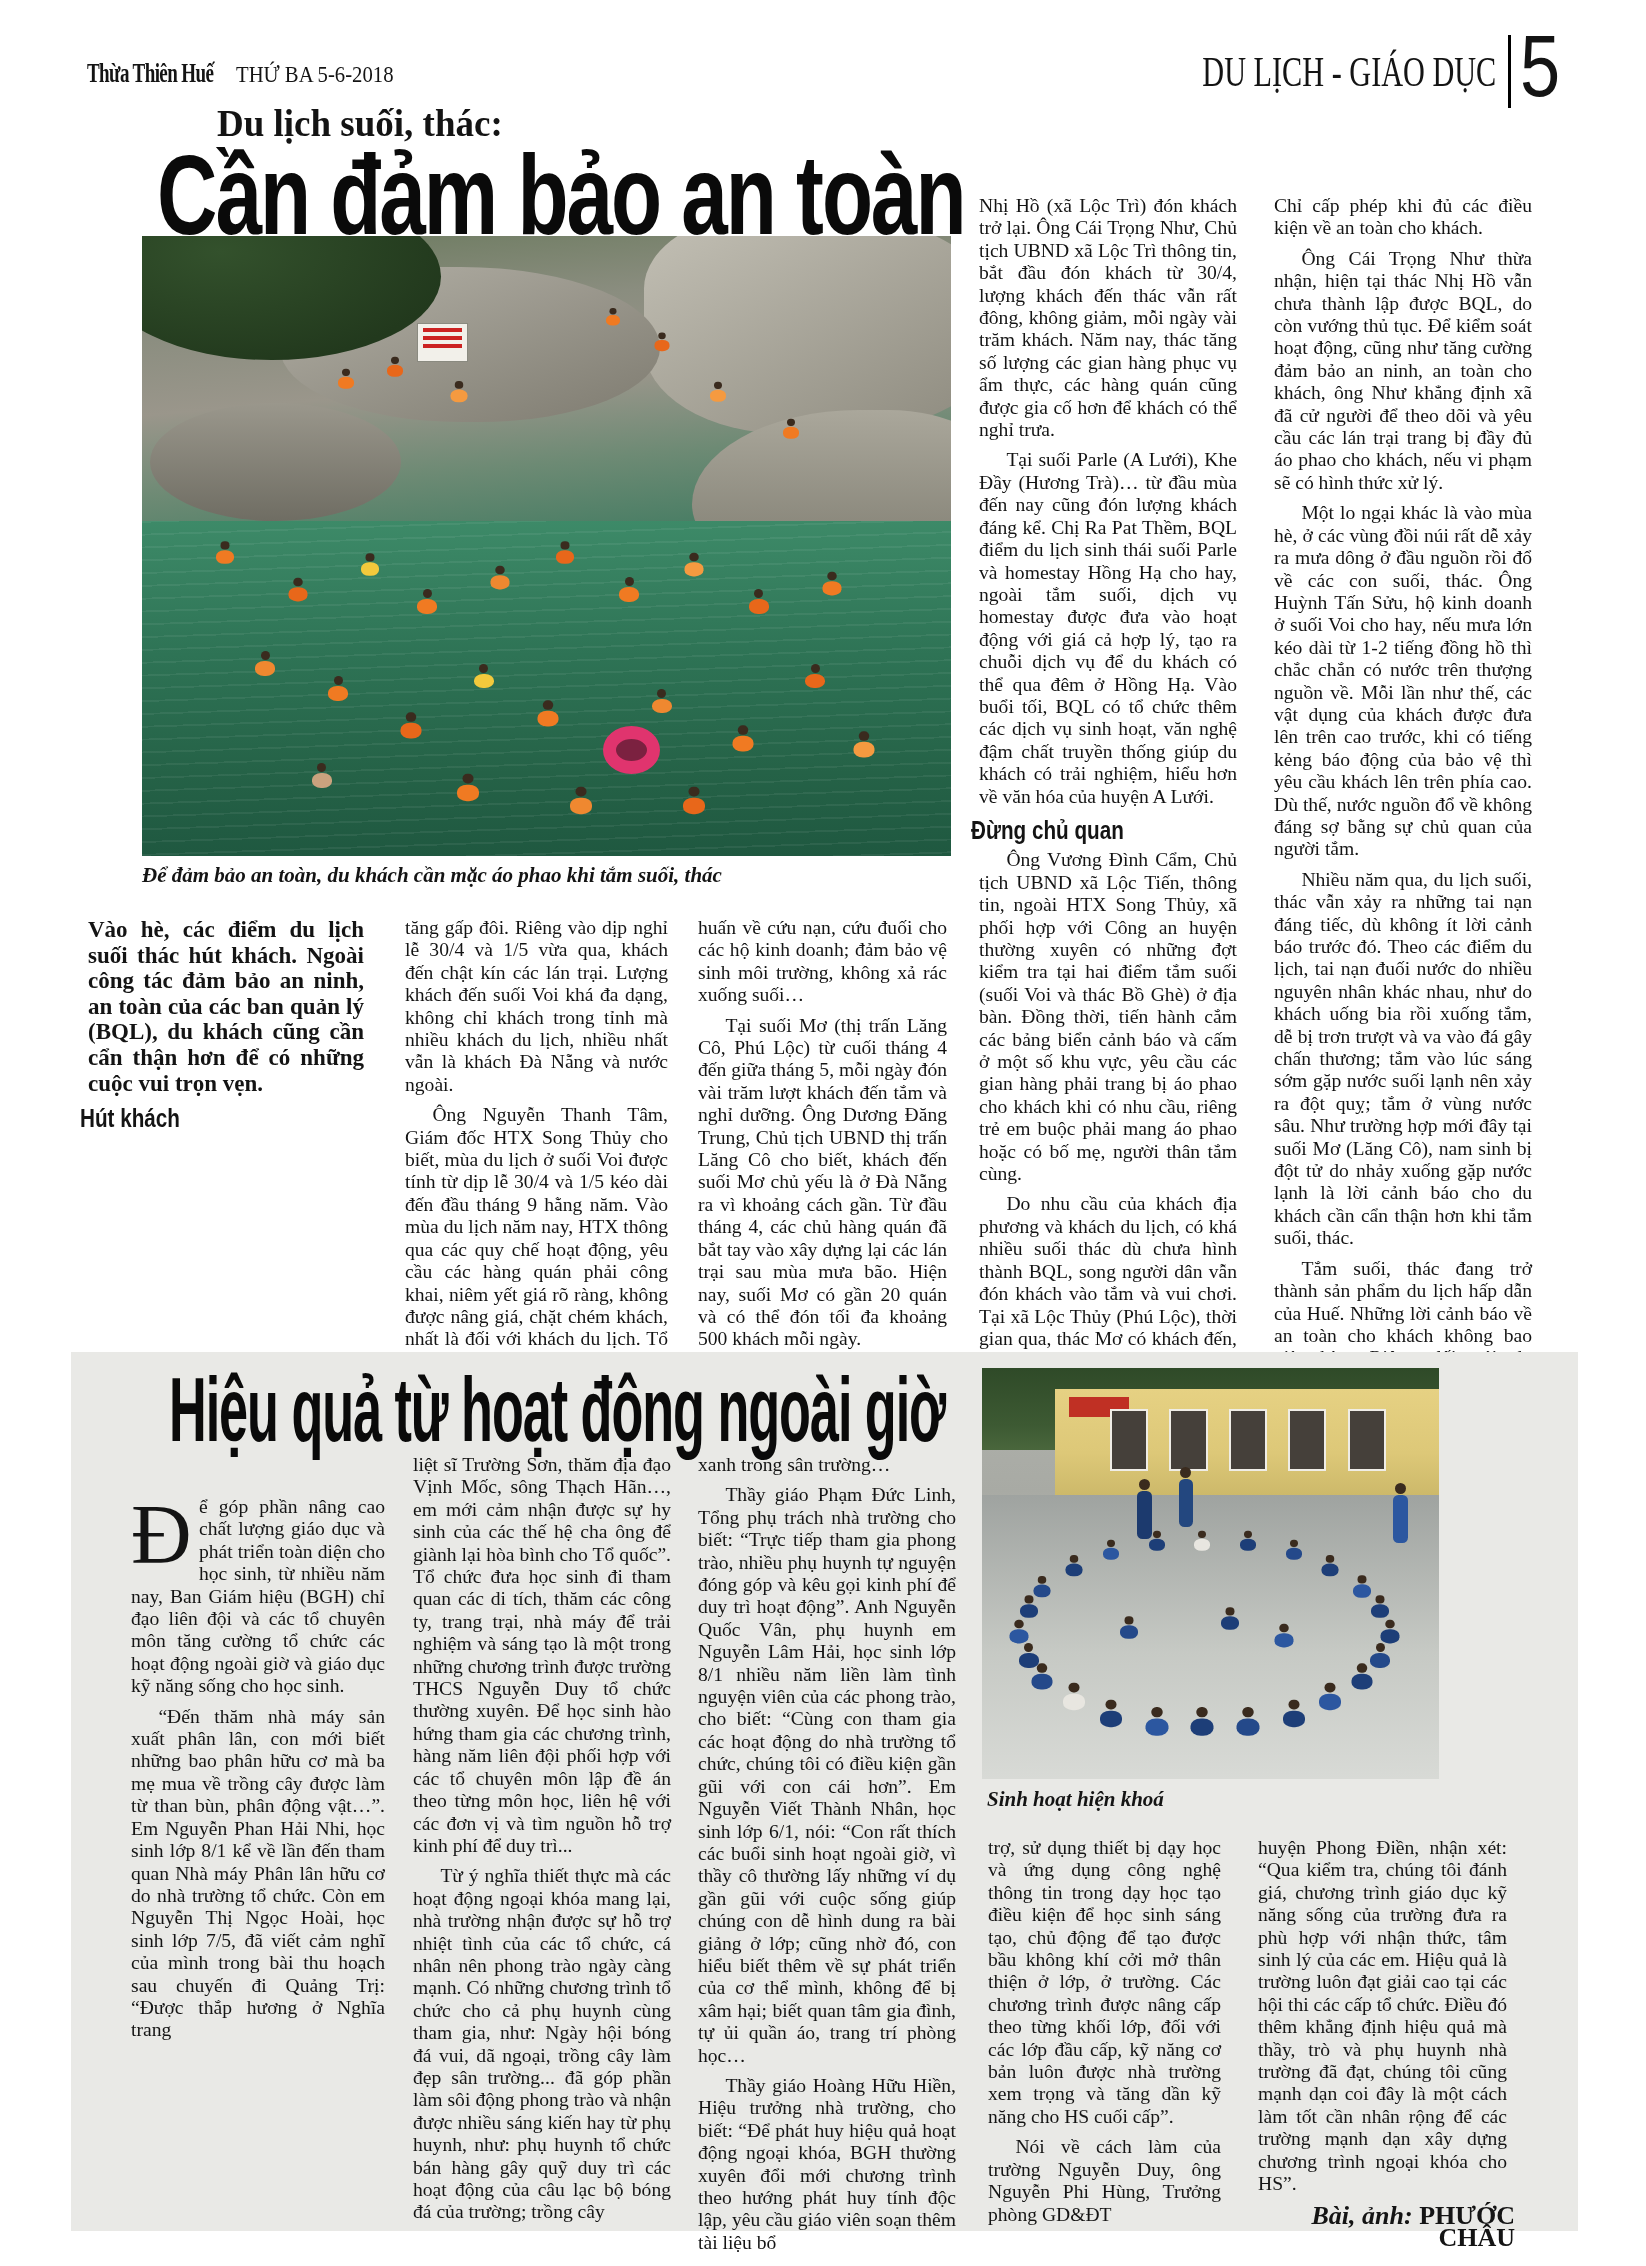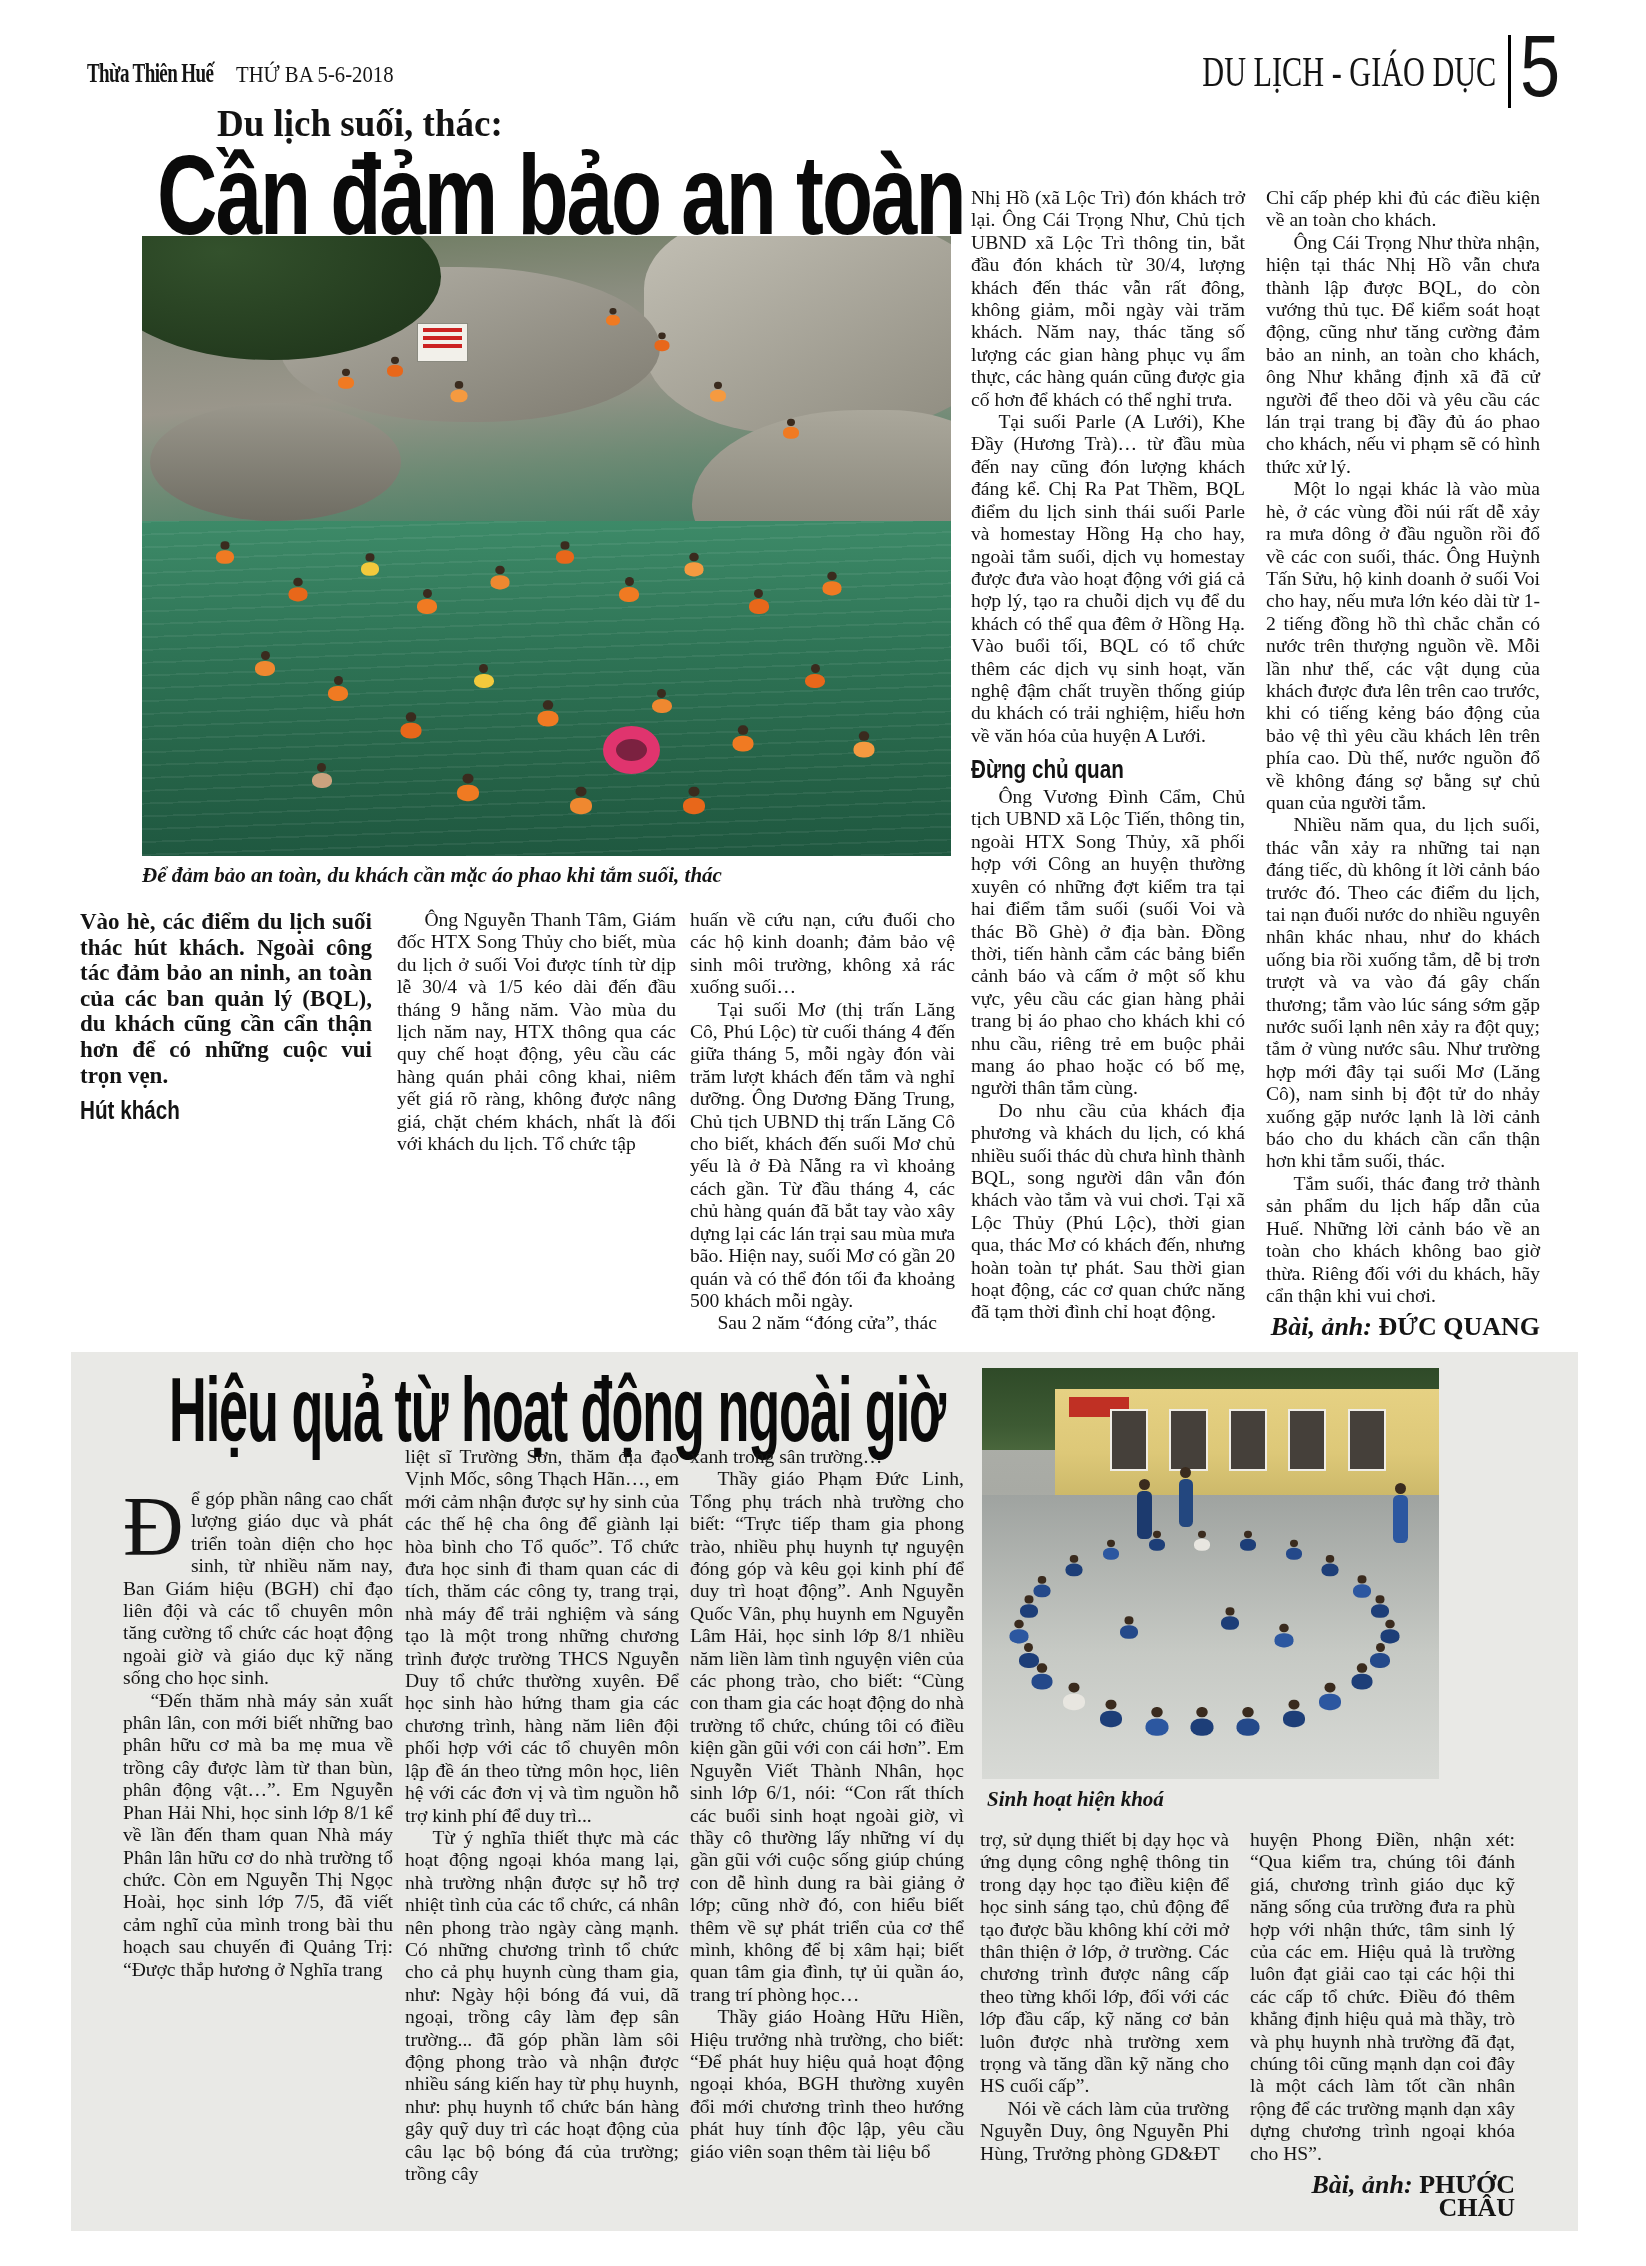--- a/index.html
+++ b/index.html
@@ -19,21 +19,21 @@
   
   .kicker{font-weight:bold;font-size:37px;white-space:nowrap;}
   .impact{font-family:"Liberation Sans",sans-serif;font-weight:bold;color:#0a0a0a;
           white-space:nowrap;line-height:1;letter-spacing:-2.7px;transform-origin:0 0;}
   .subhead{font-family:"Liberation Sans",sans-serif;font-weight:bold;font-size:26.5px;
            white-space:nowrap;transform:scaleX(.78);transform-origin:0 50%;
            margin:11px 0 5.5px 0;}
 
   
   .col{position:absolute;text-align:justify;font-size:19.6px;line-height:22.4px;}
-  .col p{margin:0;}
+  .col p{margin:8px;}
   .para{text-indent:27.4px;}
   .cont{text-indent:0;}
   .lead1{font-weight:bold;font-size:23px;line-height:25.6px;text-align:justify;}
   .lead2{font-weight:bold;font-size:23px;line-height:26px;text-align:justify;}
   .dropcap{float:left;font-size:84px;line-height:66px;padding:5.5px 7.3px 0 0;}
   .byline{text-align:right;margin-top:9.1px;font-size:26px;}
   .byline .lbl{font-style:italic;font-weight:bold;}
   .byline .nm{font-weight:bold;}
   .photocap{font-weight:bold;font-style:italic;font-size:21px;}
 
@@ -234,20 +234,21 @@
     </div>
 </div>
 <div class="abs photocap" style="left:142px;top:863px;width:809px;text-align:left;">Để đảm bảo an toàn, du khách cần mặc áo phao khi tắm suối, thác</div>
 
 <div class="col" style="left:80px;top:909px;width:292px;">
   <p class="lead1">Vào hè, các điểm du lịch suối thác hút khách. Ngoài công tác đảm bảo an ninh, an toàn của các ban quản lý (BQL), du khách cũng cần cẩn thận hơn để có những cuộc vui trọn vẹn.</p>
   <div class="subhead">Hút khách</div>
 </div>
 
 <div class="col" style="left:397px;top:909px;width:279px;">
+  <p class="cont">tăng gấp đôi. Riêng vào dịp nghỉ lễ 30/4 và 1/5 vừa qua, khách đến chật kín các lán trại. Lượng khách đến suối Voi khá đa dạng, không chỉ khách trong tỉnh mà nhiều khách du lịch, nhiều nhất vẫn là khách Đà Nẵng và nước ngoài.</p>
   <p class="para">Ông Nguyễn Thanh Tâm, Giám đốc HTX Song Thủy cho biết, mùa du lịch ở suối Voi được tính từ dịp lễ 30/4 và 1/5 kéo dài đến đầu tháng 9 hằng năm. Vào mùa du lịch năm nay, HTX thông qua các quy chế hoạt động, yêu cầu các hàng quán phải công khai, niêm yết giá rõ ràng, không được nâng giá, chặt chém khách, nhất là đối với khách du lịch. Tổ chức tập</p>
 </div>
 
 <div class="col" style="left:690px;top:909px;width:265px;">
   <p class="cont">huấn về cứu nạn, cứu đuối cho các hộ kinh doanh; đảm bảo vệ sinh môi trường, không xả rác xuống suối…</p>
   <p class="para">Tại suối Mơ (thị trấn Lăng Cô, Phú Lộc) từ cuối tháng 4 đến giữa tháng 5, mỗi ngày đón vài trăm lượt khách đến tắm và nghỉ dưỡng. Ông Dương Đăng Trung, Chủ tịch UBND thị trấn Lăng Cô cho biết, khách đến suối Mơ chủ yếu là ở Đà Nẵng ra vì khoảng cách gần. Từ đầu tháng 4, các chủ hàng quán đã bắt tay vào xây dựng lại các lán trại sau mùa mưa bão. Hiện nay, suối Mơ có gần 20 quán và có thể đón tối đa khoảng 500 khách mỗi ngày.</p>
   <p class="para">Sau 2 năm “đóng cửa”, thác</p>
 </div>
 
 <div class="col" style="left:971px;top:187px;width:274px;">

